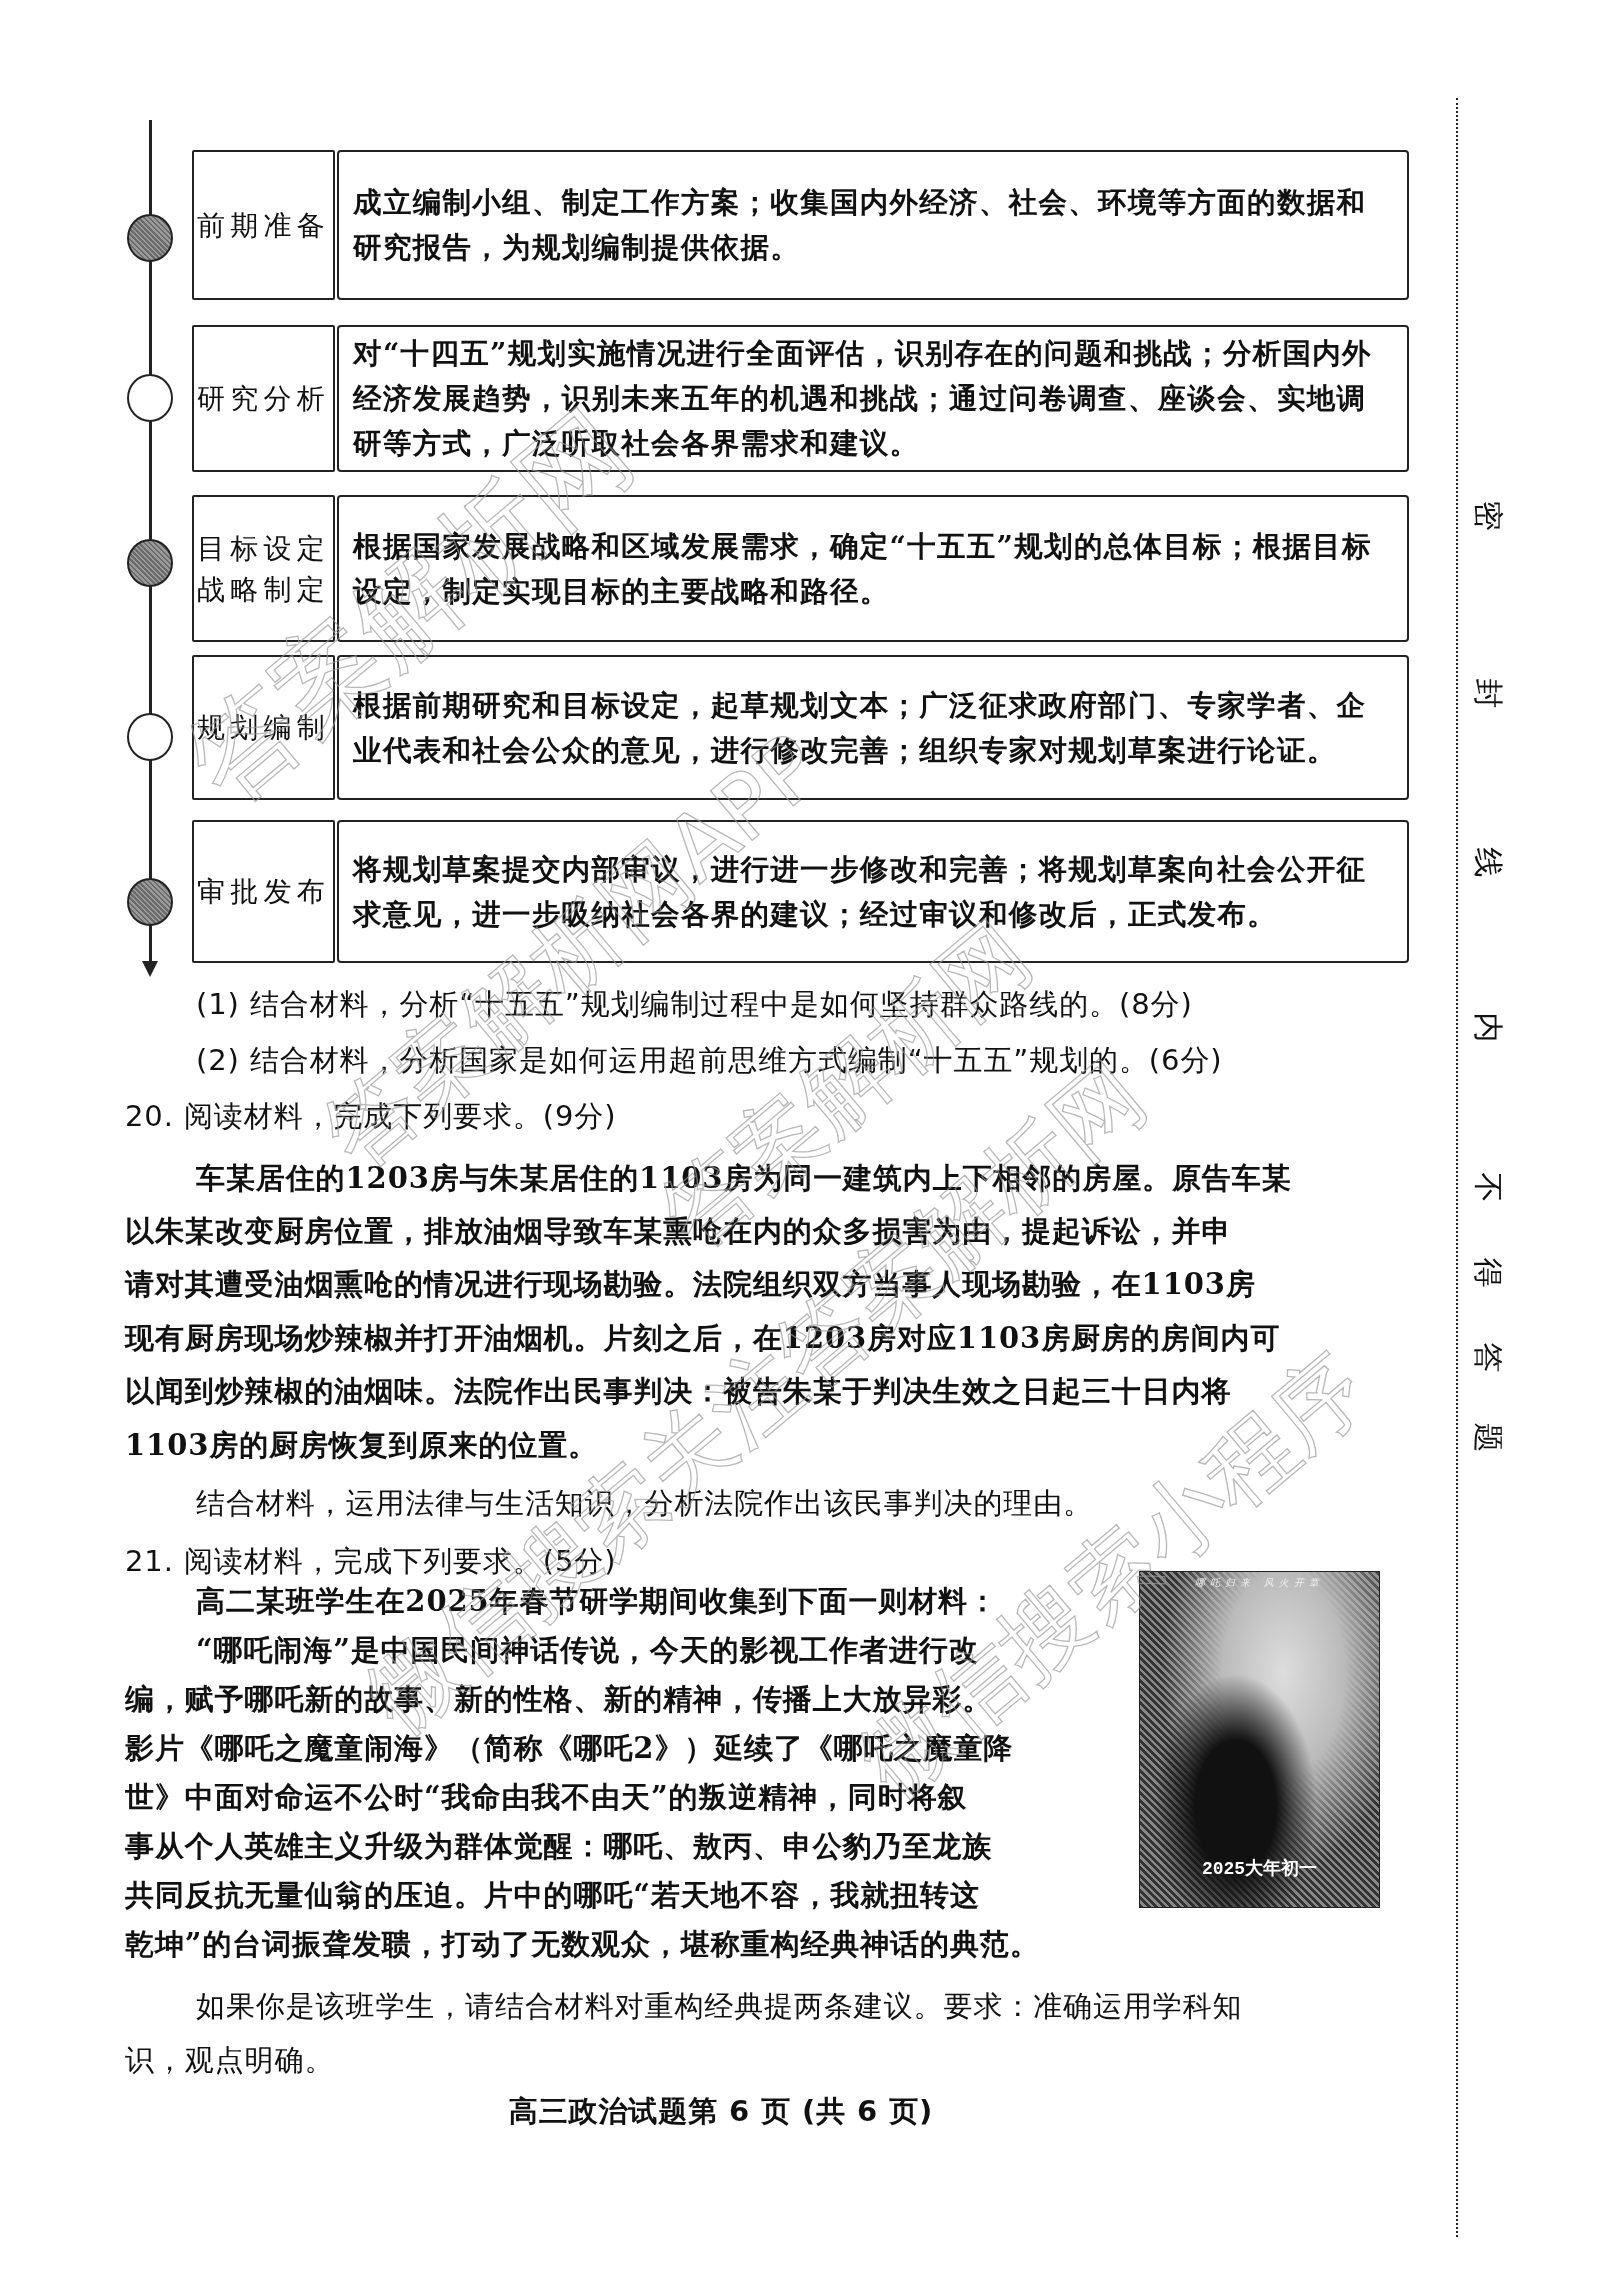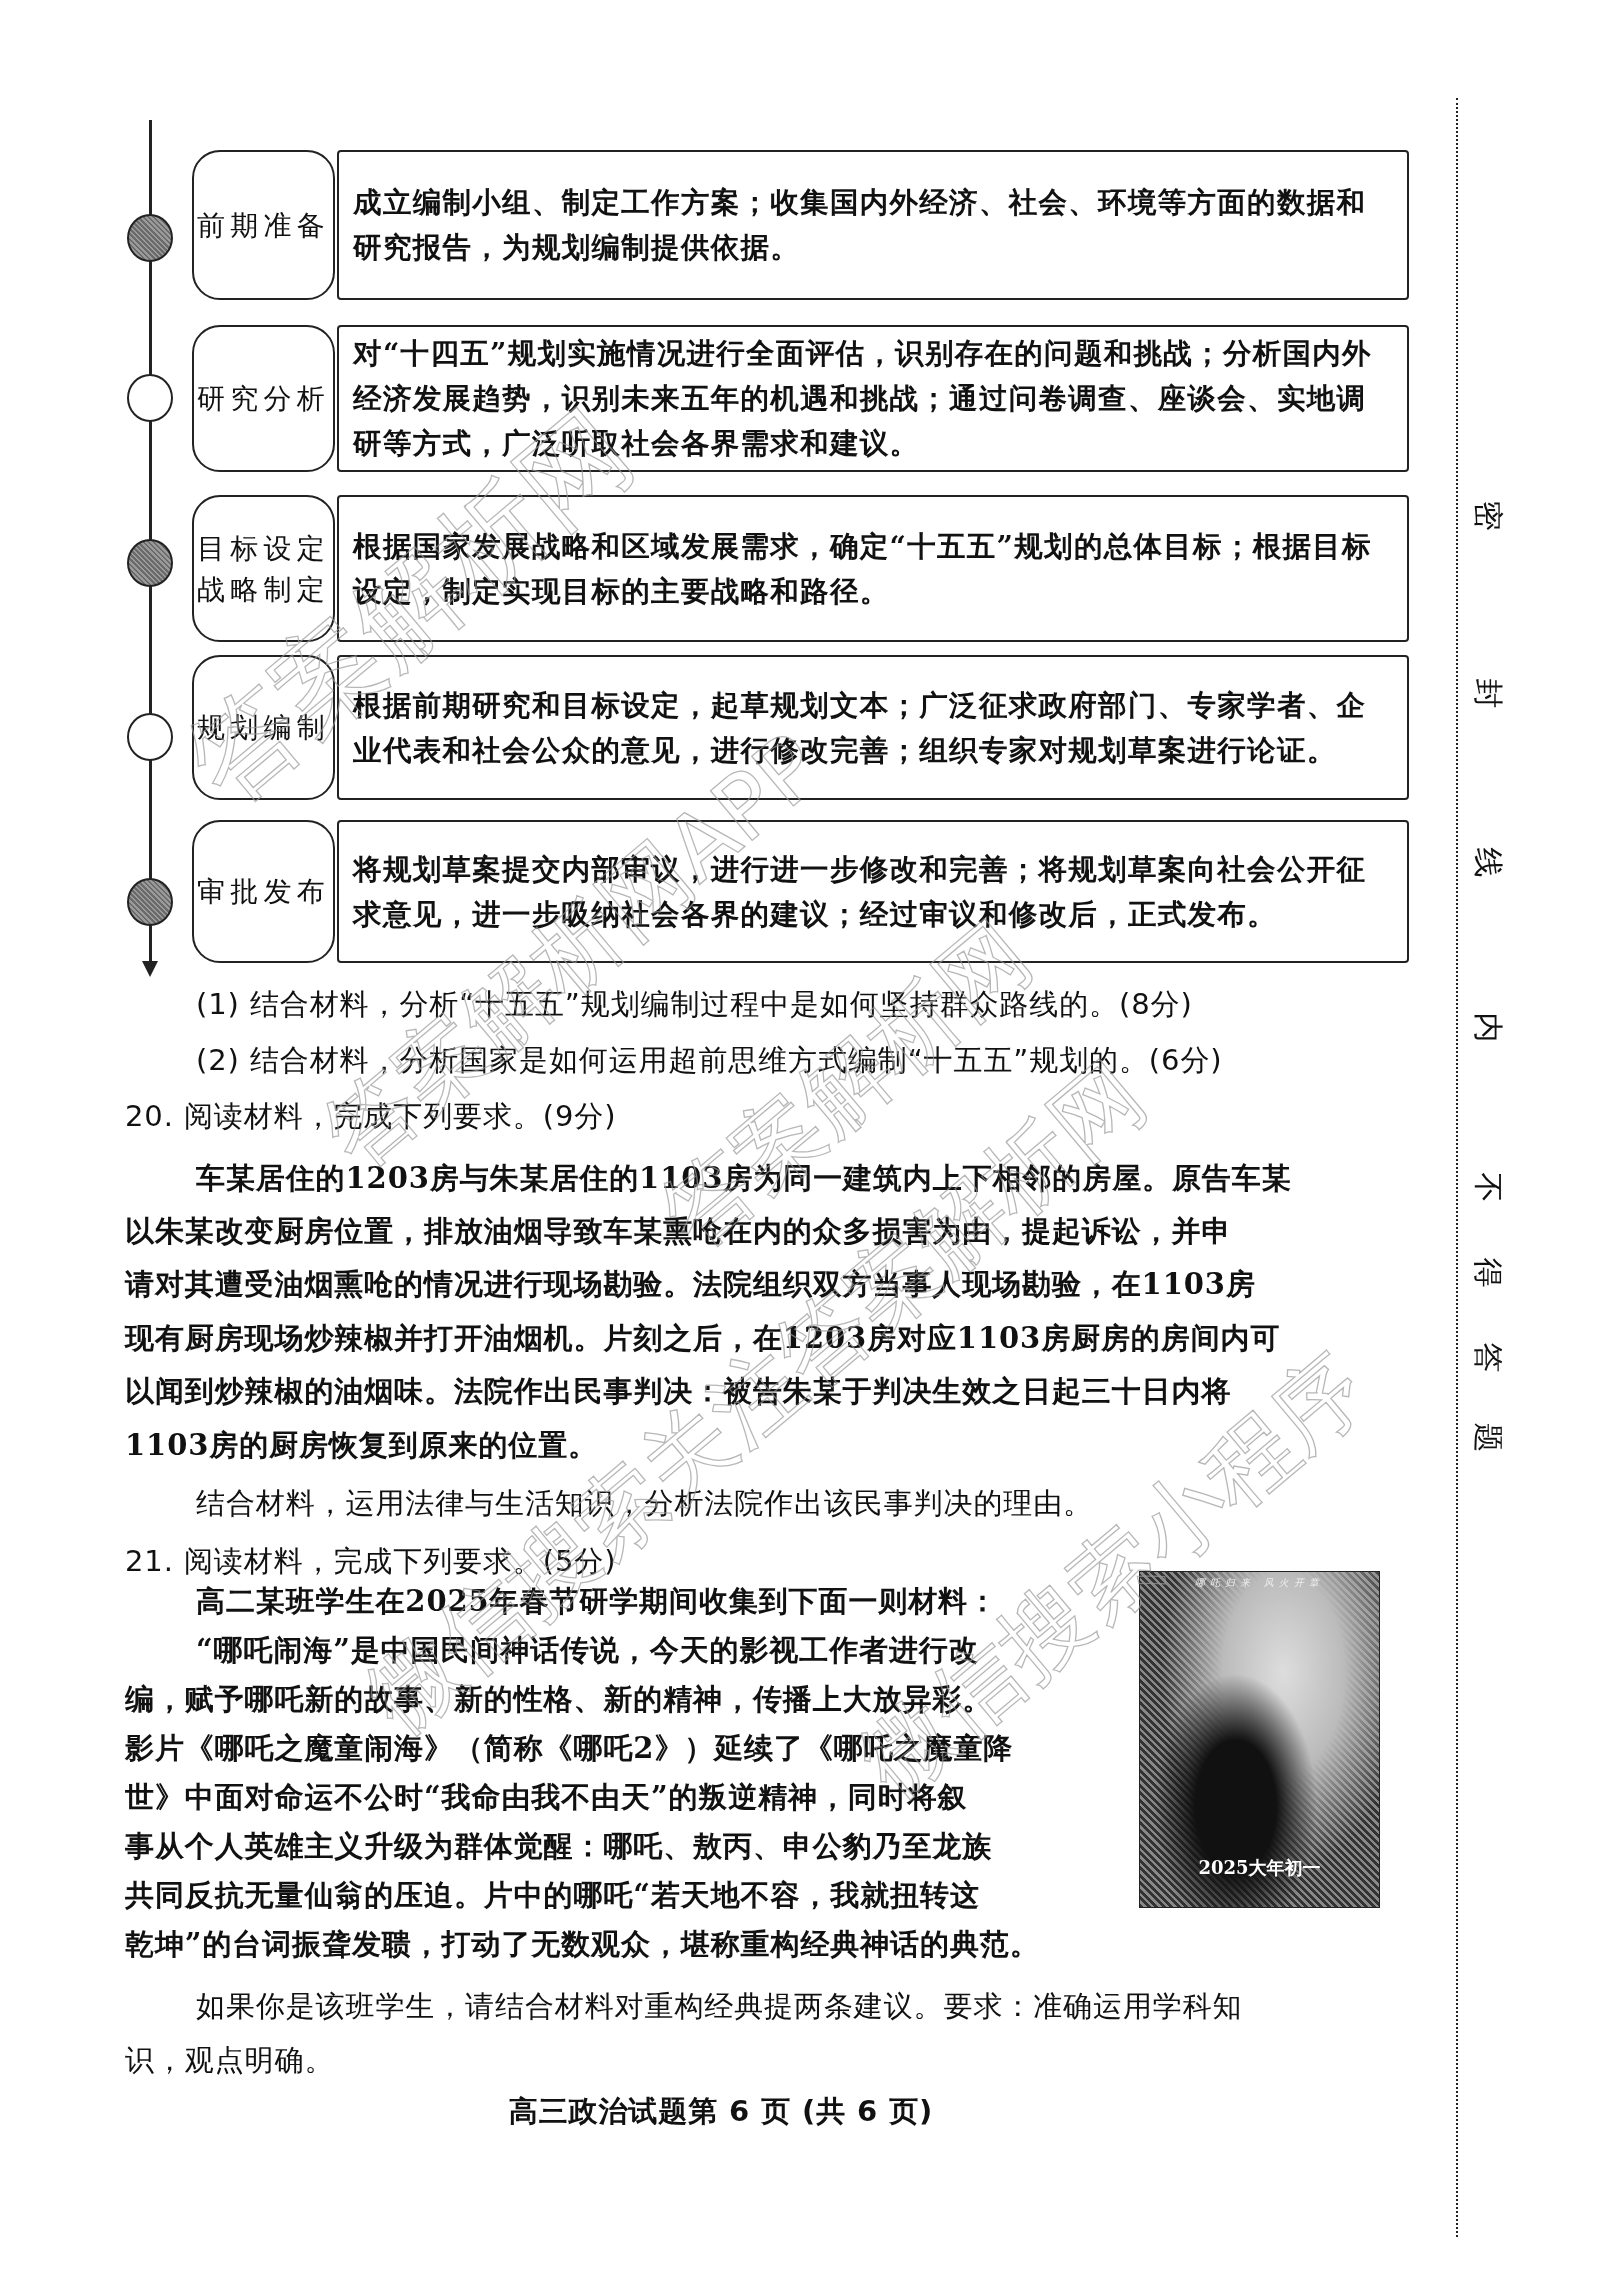--- a/index.html
+++ b/index.html
@@ -22,21 +22,21 @@
       position: absolute; left: 127px; width: 46px; height: 48px; border-radius: 50%;
       border: 2.7px solid #222; box-sizing: border-box; background: #fff;
     }
     .node.filled {
       background: repeating-linear-gradient(45deg, #6a6a6a 0px, #6a6a6a 1.8px, #9a9a9a 1.8px, #9a9a9a 3.6px);
     }
 
     
     .stage { position: absolute; left: 192px; width: 1217px; display: flex; }
     .stage-label {
-      width: 143px; box-sizing: border-box; border: 2.7px solid #222; border-radius: 28px;
+      width: 143px; box-sizing: border-box; border: 2.7px solid #222; border-radius: 2px;
       display: flex; align-items: center; justify-content: center; flex-direction: column;
       font-size: 28px; letter-spacing: 5.3px; line-height: 41px; background: #fff;
     }
     .stage-text {
       flex: 1; box-sizing: border-box; border: 2.7px solid #222; border-radius: 4px;
       margin-left: 1.8px; padding: 12.5px 12.5px 12.5px 14.3px; font-size: 28.5px; line-height: 45px;
       letter-spacing: 1.3px; font-weight: bold; display: flex; align-items: center; background: #fff;
     }
 
     
@@ -46,21 +46,21 @@
 
     .poster {
       position: absolute; left: 1139px; top: 1571px; width: 239px; height: 335px;
       background:
         radial-gradient(ellipse at 40% 70%, #111 0%, #111 20%, transparent 40%),
         radial-gradient(ellipse at 60% 30%, #ddd 0%, #bbb 30%, transparent 60%),
         repeating-linear-gradient(45deg, #333 0px, #333 2.7px, #888 2.7px, #888 5.3px);
       border: 0.9px solid #222;
     }
     .poster-top { position: absolute; top: 5.3px; left: 0; right: 0; text-align: center; font-size: 9.8px; color: #eee; letter-spacing: 5.3px; font-style: italic; }
-    .poster-year { position: absolute; bottom: 27px; left: 0; right: 0; text-align: center; font-size: 18px; color: #fff; font-weight: bold; }
+    .poster-year { position: absolute; bottom: 27px; left: 0; right: 0; text-align: center; font-size: 18px; color: #fff; font-weight: bold; font-family: Liberation Mono, monospace; }
 
     
     .seal-line {
       position: absolute; left: 1456px; top: 98px; width: 0; height: 2139px;
       border-left: 2.7px dotted #222;
     }
     .seal-char {
       position: absolute; left: 1469px; font-size: 30px; transform: rotate(90deg);
       width: 36px; text-align: center;
     }

